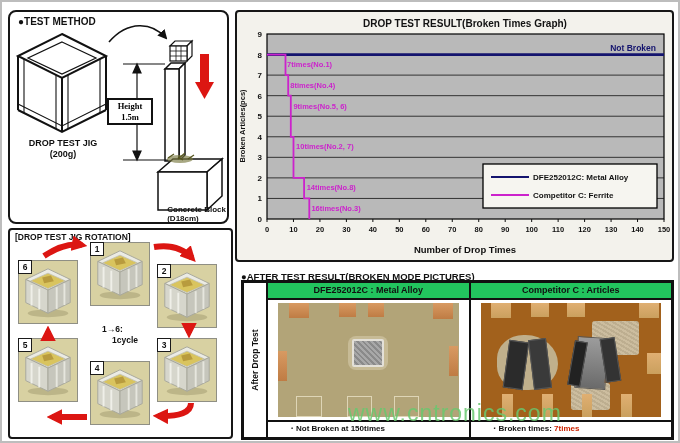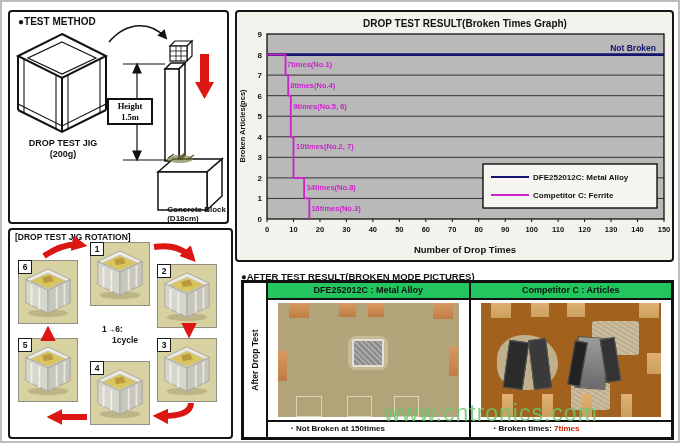--- a/index.html
+++ b/index.html
@@ -1,21 +1,21 @@
 <!DOCTYPE html>
 <html><head>
 <meta charset="utf-8">
 <style>
   html,body{margin:0;padding:0;background:#e8e8e8;}
   #page{position:relative;width:680px;height:443px;background:#ffffff;border:2px solid #bdbdbd;
         box-sizing:border-box;font-family:"Liberation Sans",sans-serif;overflow:hidden;}
   .panel{position:absolute;border:2px solid #161616;border-radius:4px;background:#fff;box-sizing:border-box;}
   .abs{position:absolute;}
   
-  #test-method{left:6px;top:8px;width:221px;height:214px;}
+  #test-method{left:6px;top:8px;width:221px;height:214px;border-radius:8px;}
   #tm-heading{left:8px;top:4px;font-size:10px;font-weight:bold;color:#111;}
   .tm-label{font-weight:bold;color:#111;text-align:center;line-height:1.15;}
   #height-box{left:97px;top:86px;width:46px;height:27px;border:2px solid #111;background:#fff;
               font-size:8.5px;font-weight:bold;text-align:center;line-height:1.3;padding-top:1px;box-sizing:border-box;font-family:Liberation Serif, serif;}
   
   #chart-box{left:233px;top:8px;width:439px;height:252px;background:#f3f2ec;}
   #chart-svg{width:100%;height:100%;}
   
   #rotation{left:6px;top:226px;width:225px;height:211px;}
   #rot-heading{left:5px;top:2px;font-size:8.5px;font-weight:bold;color:#111;text-align:right;}
@@ -44,21 +44,21 @@
   #halo{position:absolute;left:50%;top:44%;width:40px;height:34px;transform:translate(-50%,-50%);
         background:#c7bb96;border-radius:8px;}
   #chip-metal{position:absolute;left:50%;top:44%;width:28px;height:24px;transform:translate(-50%,-50%);
         background:repeating-linear-gradient(45deg,#a8a8a8 0 2px,#8a8a8a 2px 4px);border:2px solid #e3e0d8;border-radius:2px;}
   .debris{position:absolute;background:#c0b08c;border-radius:45% 55% 50% 45%;}
   .patch{position:absolute;background:repeating-linear-gradient(30deg,#ccbd9f 0 2px,#bdae90 2px 4px);border-radius:3px;}
   .frag{position:absolute;border:1px solid #555;}
   .at-caption{font-size:8px;font-weight:bold;color:#111;line-height:14px;padding-left:20px;white-space:nowrap;}
   .alert{color:#cc2200;}
   
-  #watermark{left:346px;top:398px;font-size:23px;letter-spacing:1px;color:rgba(105,200,110,0.85);z-index:30;pointer-events:none;margin-left:36px;}
+  #watermark{left:346px;top:398px;font-size:23px;letter-spacing:1px;color:rgba(105,200,110,0.85);z-index:30;pointer-events:none;}
 </style>
 </head>
 <body>
 
 <div id="page">
 
   <div id="test-method" class="panel">
     <div id="tm-heading" class="abs">●TEST METHOD</div>
     <svg class="abs" style="left:0;top:0;" width="217" height="210" viewBox="0 0 217 210">
       <defs>

